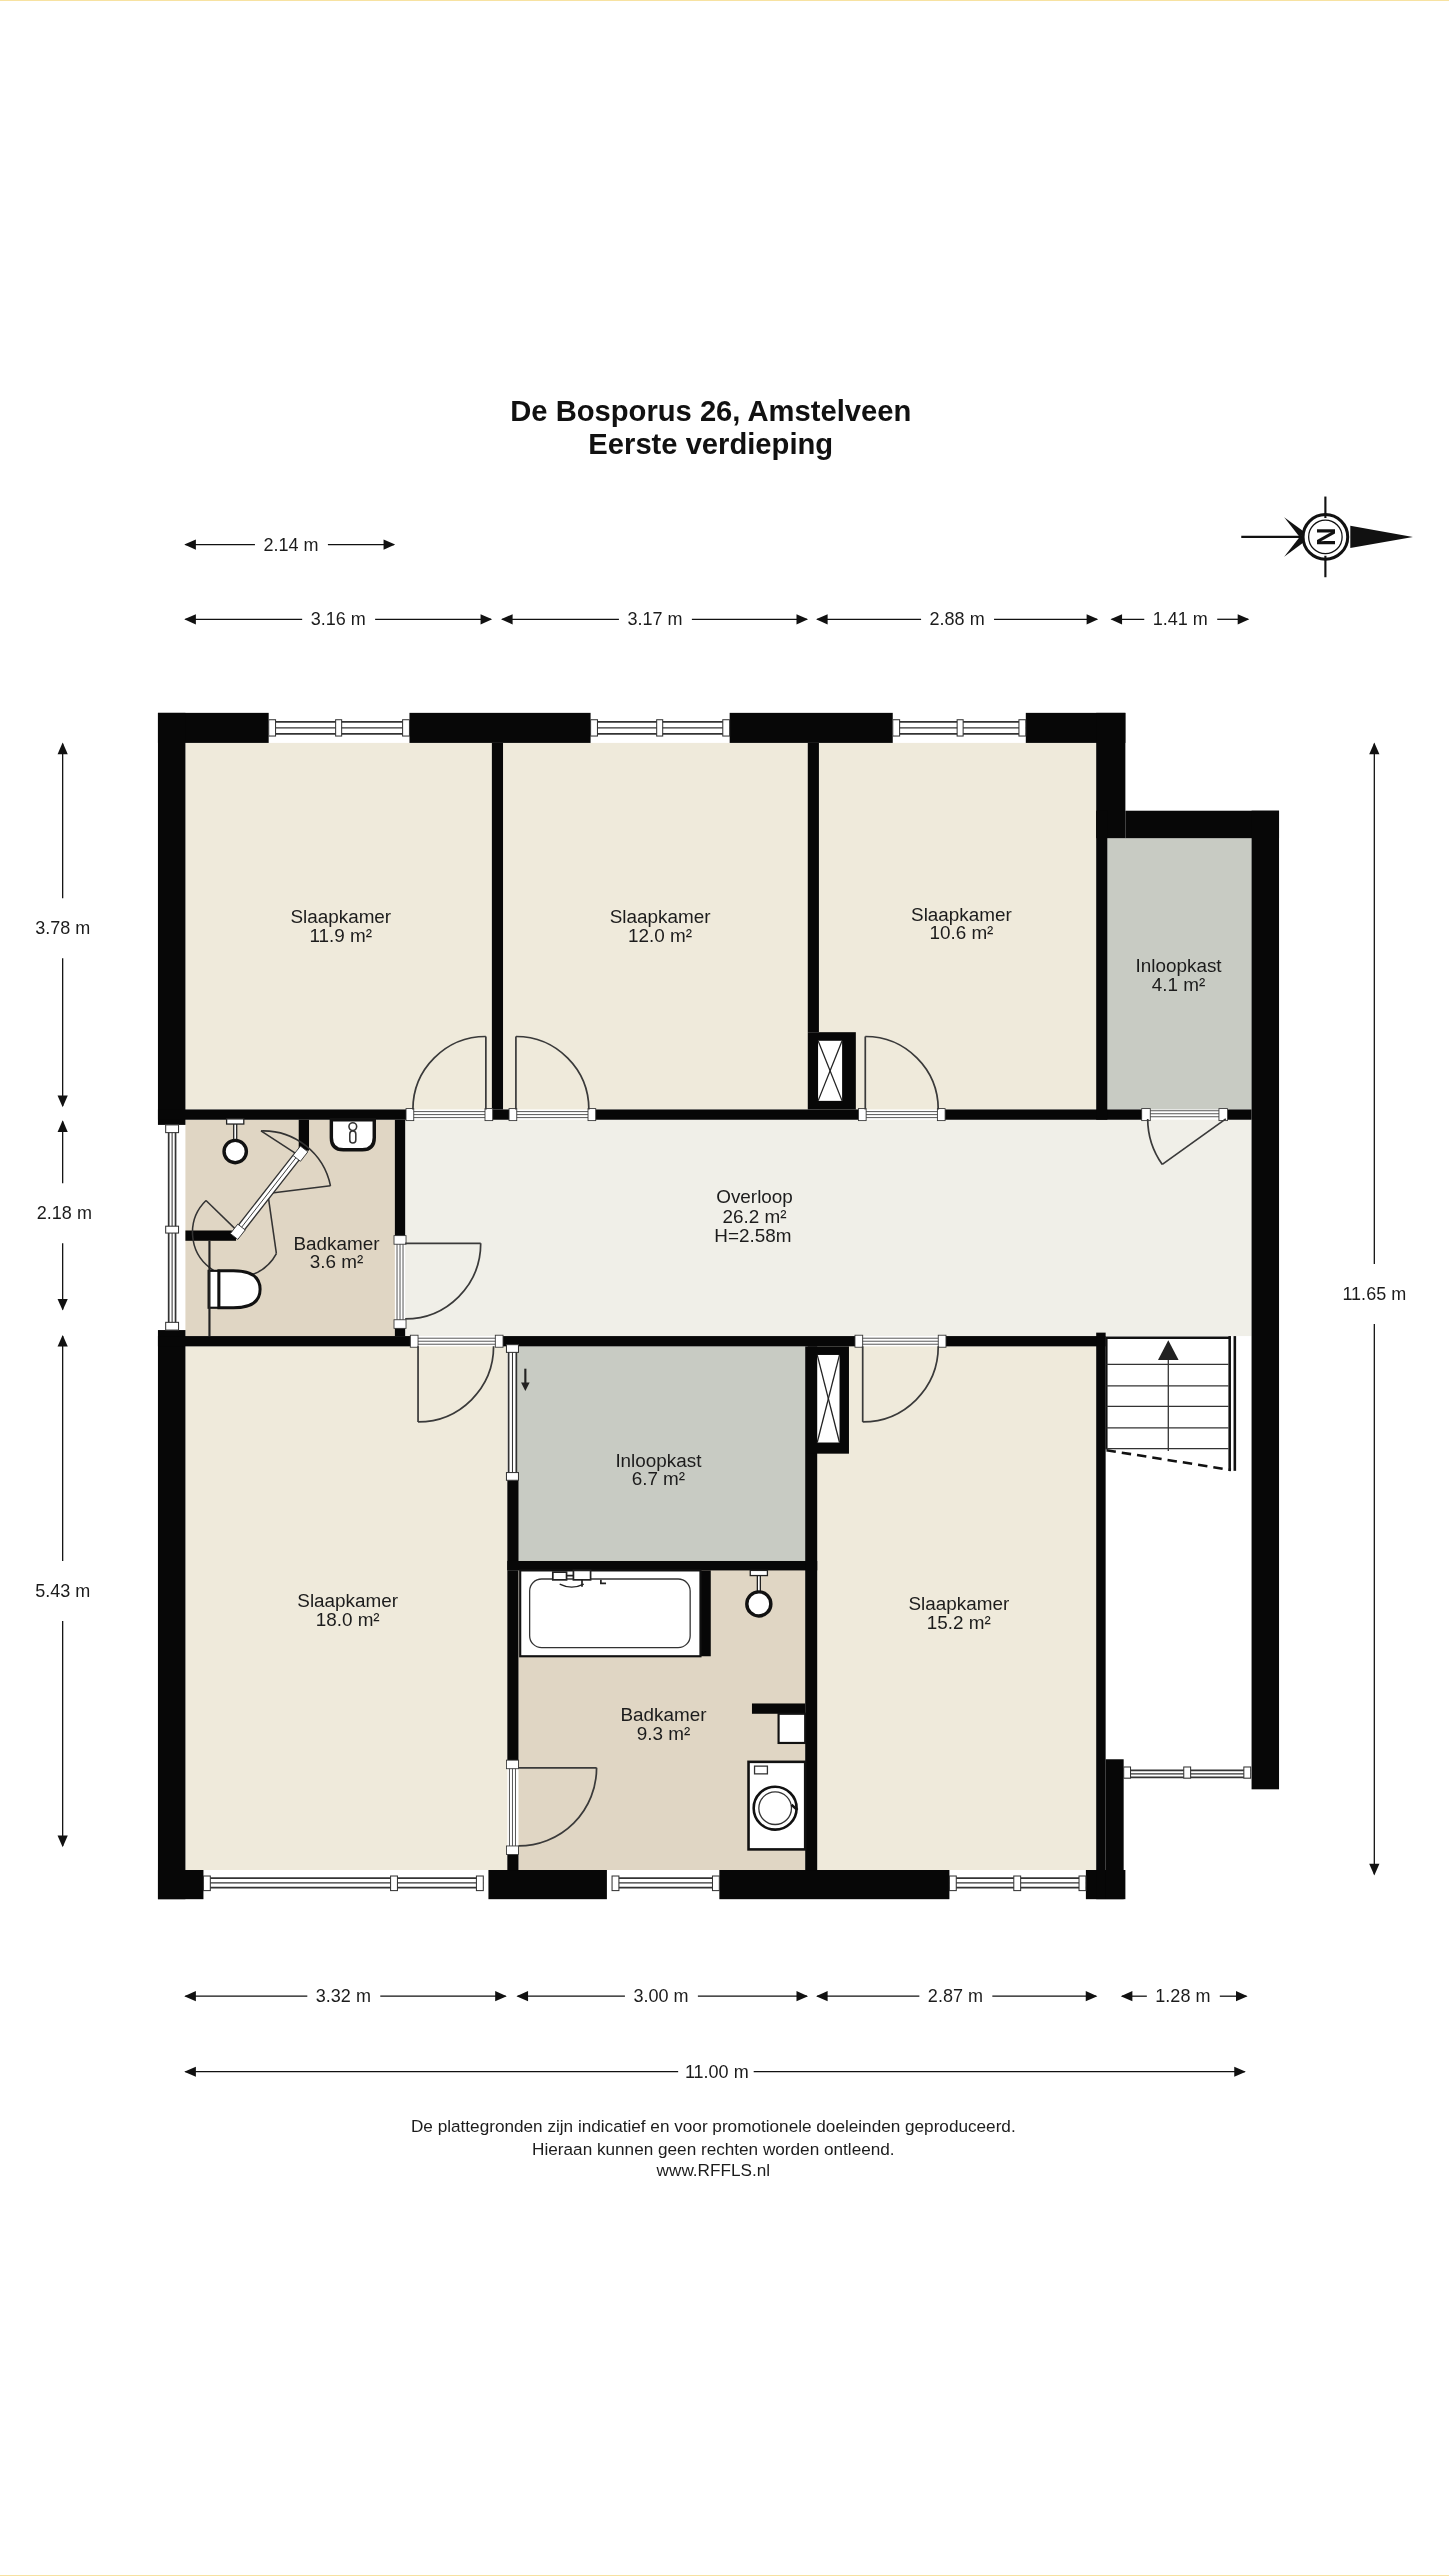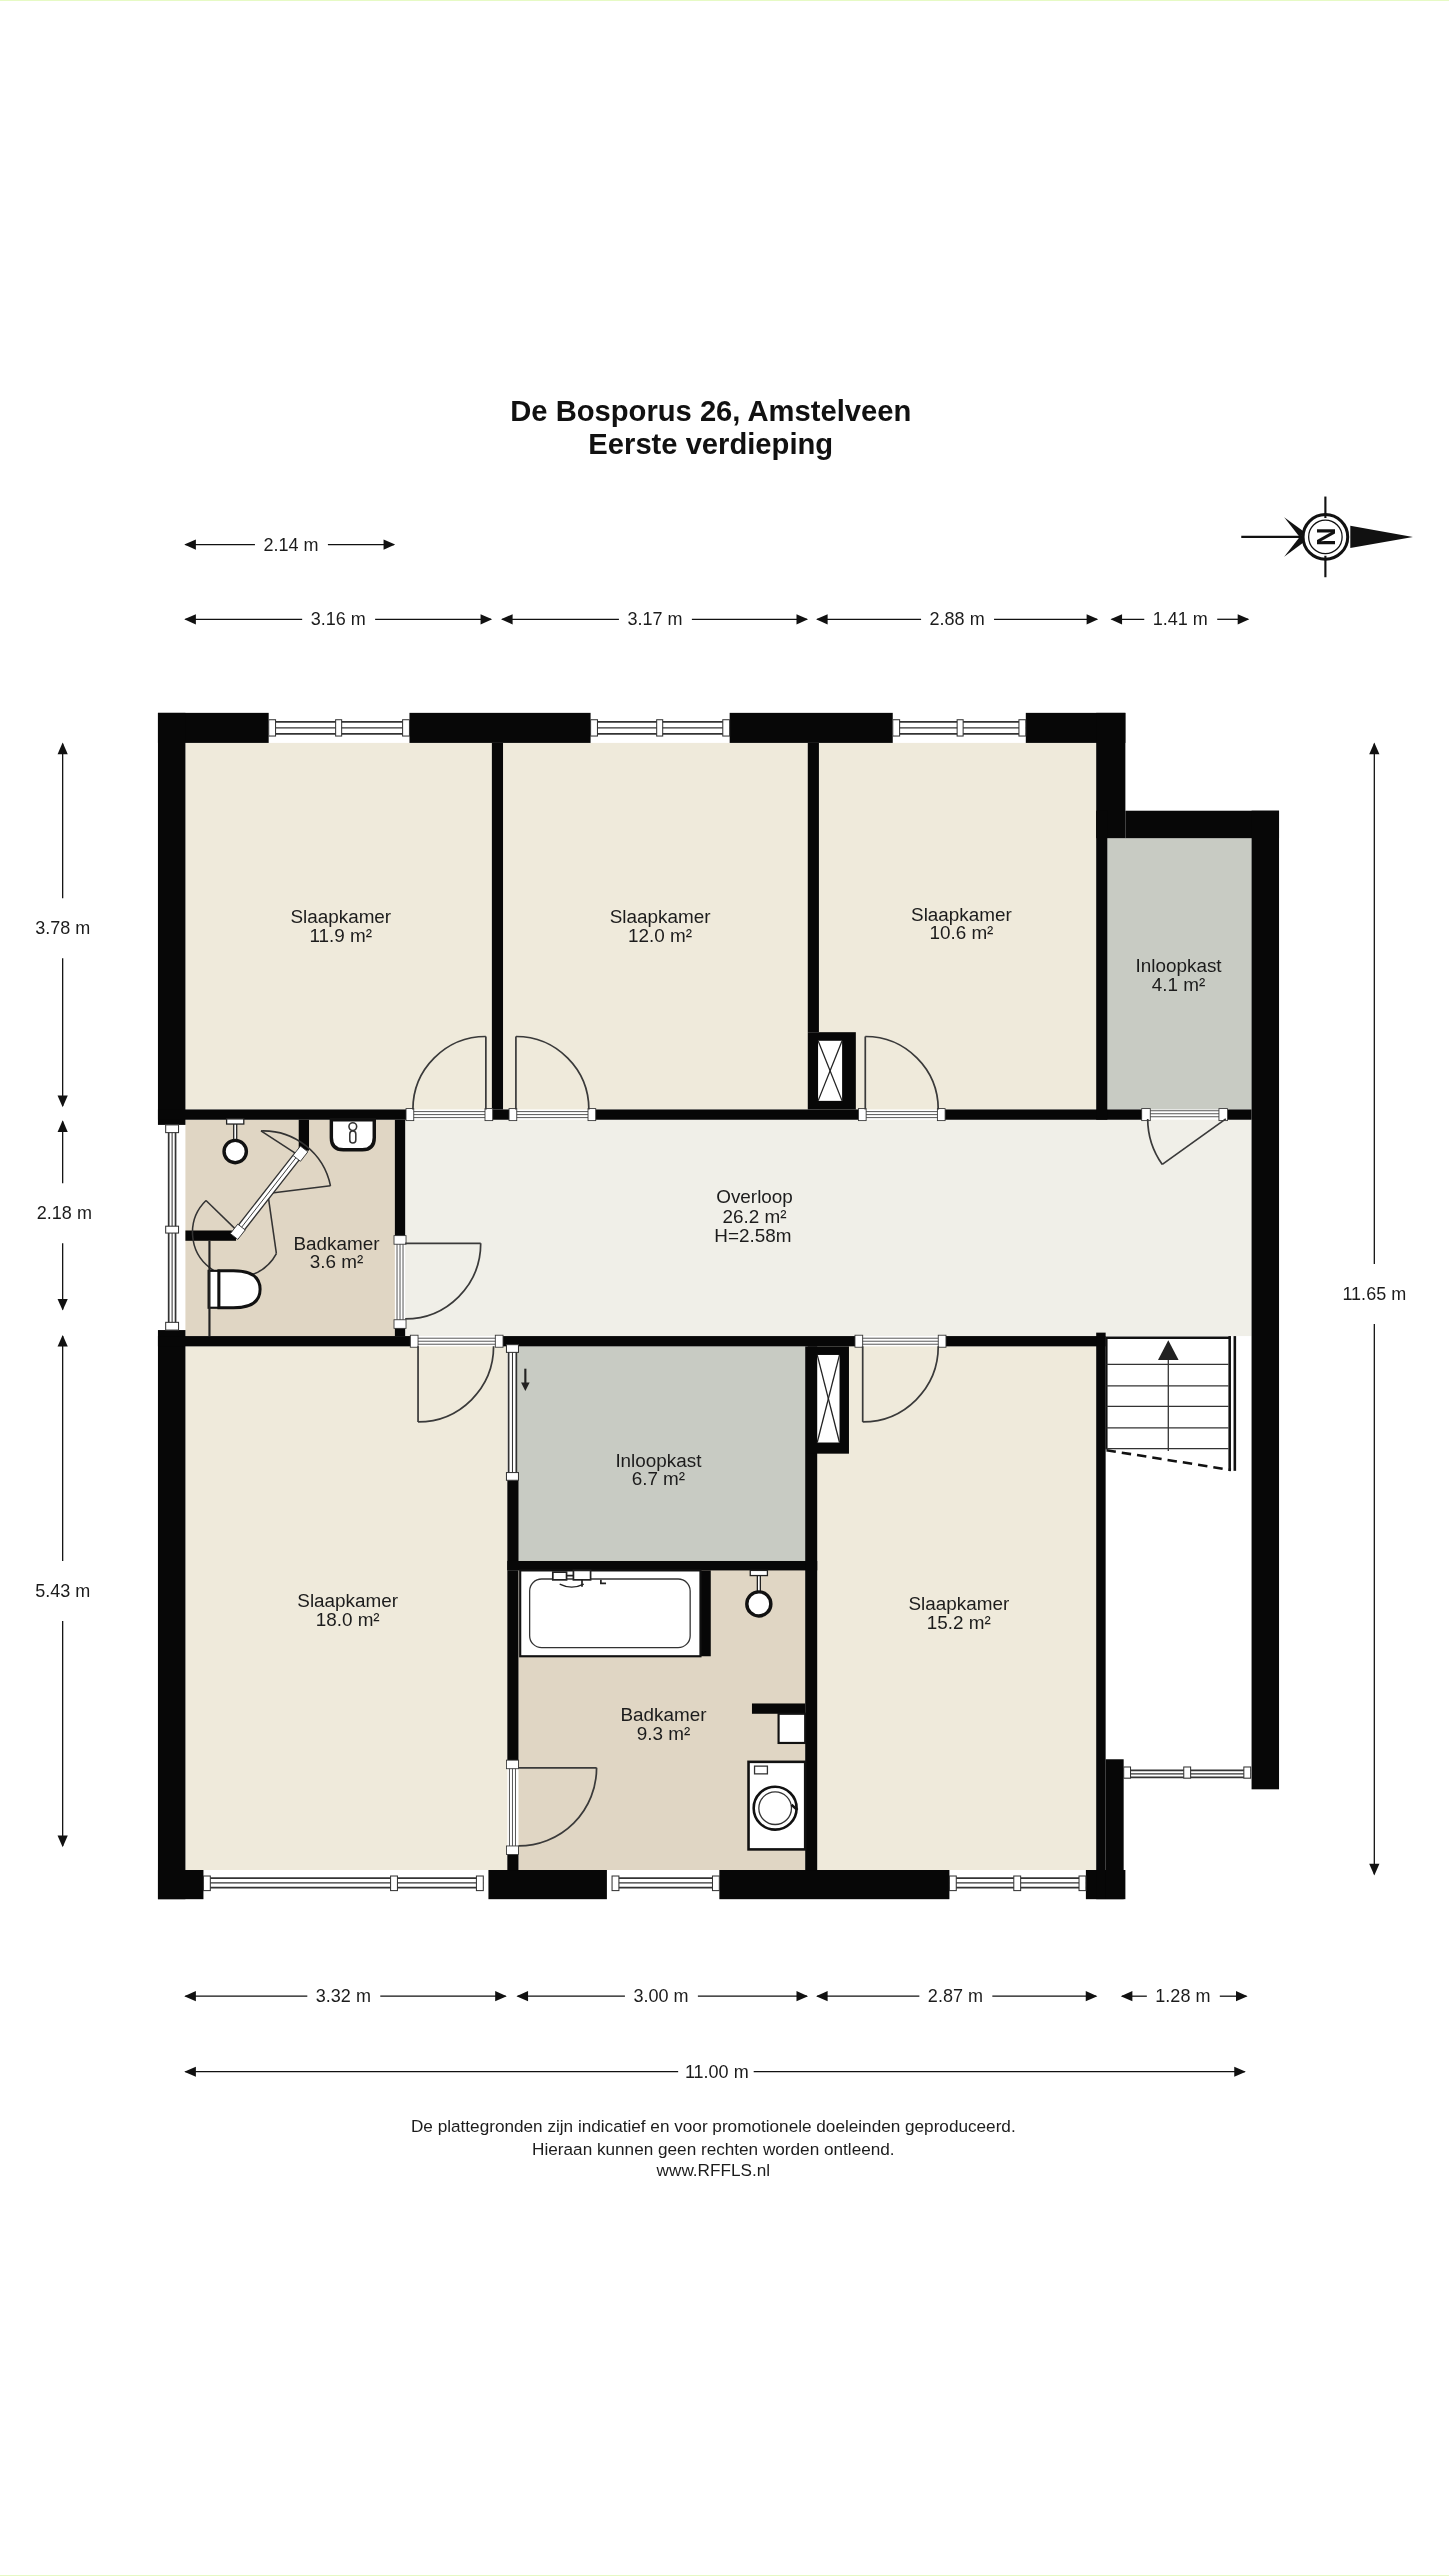--- a/index.html
+++ b/index.html
@@ -1,16 +1,16 @@
 <!DOCTYPE html>
 <html style="font-size:13.7px"><head>
 <meta charset="utf-8">
 <style>
   html,body{margin:0;padding:0;background:#fff;}
-  #page{position:relative;width:1449px;height:2576px;background:#bef264;font-family:"Liberation Sans", sans-serif;}
+  #page{position:relative;width:1449px;height:2576px;background:#eab308;font-family:"Liberation Sans", sans-serif;}
   svg{position:absolute;top:0;left:0;}
   text{font-family:"Liberation Sans", sans-serif;fill:#1c1c1c;}
   .lbl{font-size:22px;}
   .dim{font-size:21px;}
   .ttl{font-size:34px;font-weight:bold;fill:#111;}
   .ftr{font-size:20px;}
 </style>
 </head>
 <body>
 <div id="page">

